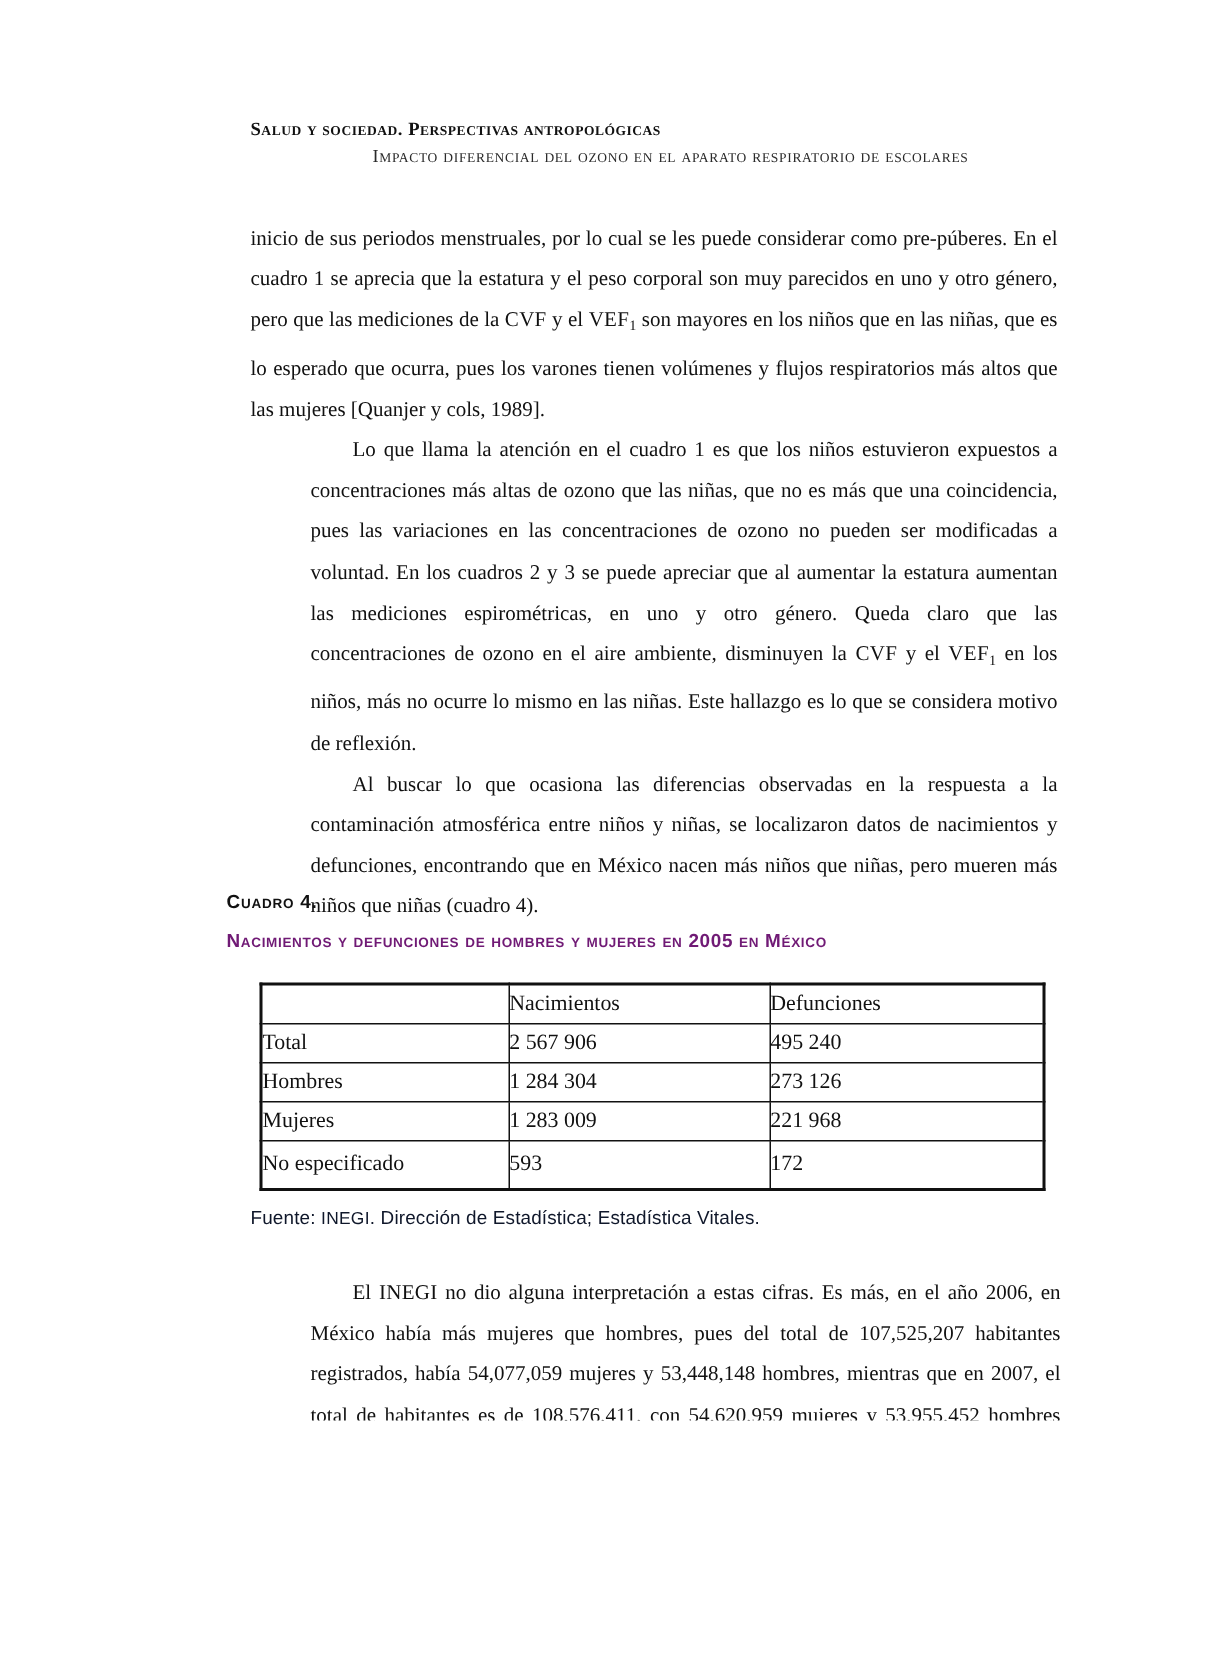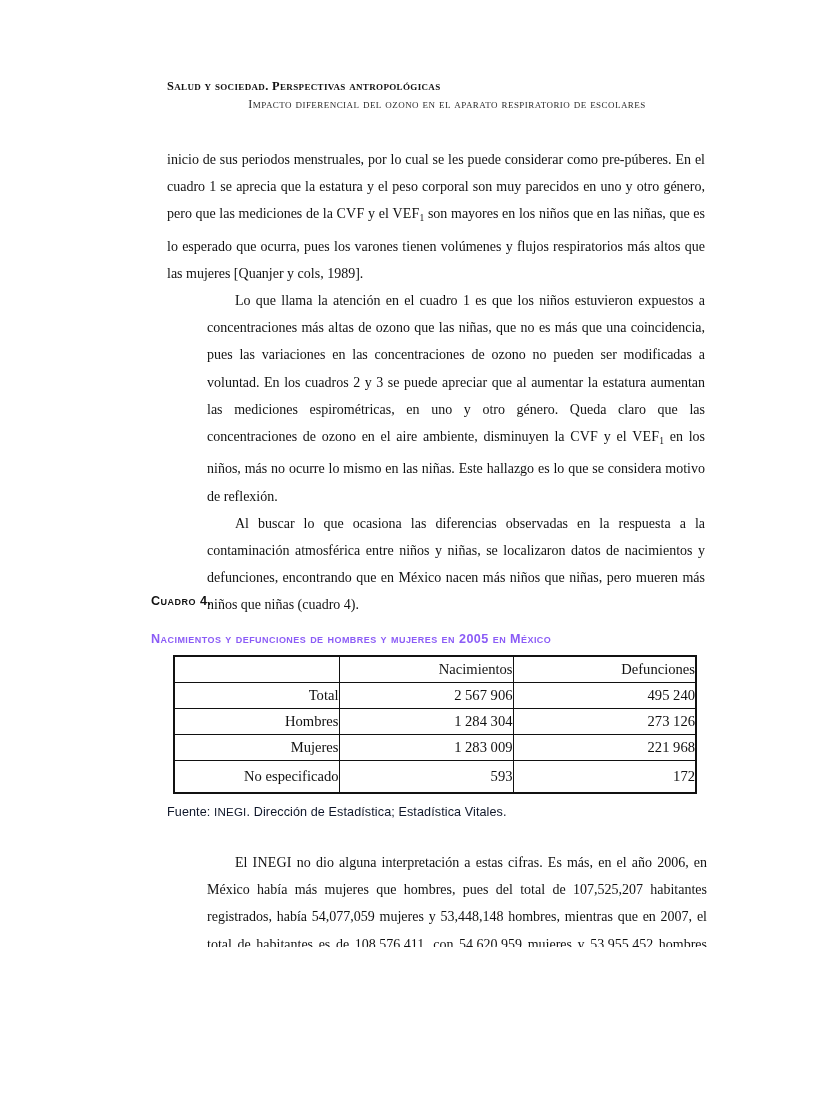--- a/index.html
+++ b/index.html
@@ -100,23 +100,23 @@
     letter-spacing: 0.5px;
     color: #111111;
     line-height: 18px;
   }
   .caption-title {
     font-family: "Liberation Sans", "DejaVu Sans", sans-serif;
     font-size: 12.6px;
     font-weight: bold;
     font-variant: small-caps;
     letter-spacing: 0.45px;
-    color: #8b5cf6;
+    color: #701a75;
     line-height: 18px;
-    margin-top: 20px;
+    margin-top: 8px;
     white-space: nowrap;
   }
 
   
   .table-wrap {
     position: absolute;
     left: 173px;
     top: 655px;
     width: 522px;
   }
@@ -125,21 +125,21 @@
     border-collapse: collapse;
     border: 2.2px solid #111111;
     table-layout: fixed;
     background: #ffffff;
   }
   table.cuadro col.c1 { width: 165px; }
   table.cuadro col.c2 { width: 174px; }
   table.cuadro col.c3 { width: 183px; }
   table.cuadro td, table.cuadro th {
     border: 1.1px solid #111111;
-    text-align: right;
+    text-align: left;
     vertical-align: middle;
     font-family: "Liberation Serif", "DejaVu Serif", serif;
     font-size: 14.6px;
     font-weight: normal;
     color: #111111;
     padding: 0;
     height: 25px;
     line-height: 25px;
   }
   table.cuadro tr.hdr td { height: 25px; }

